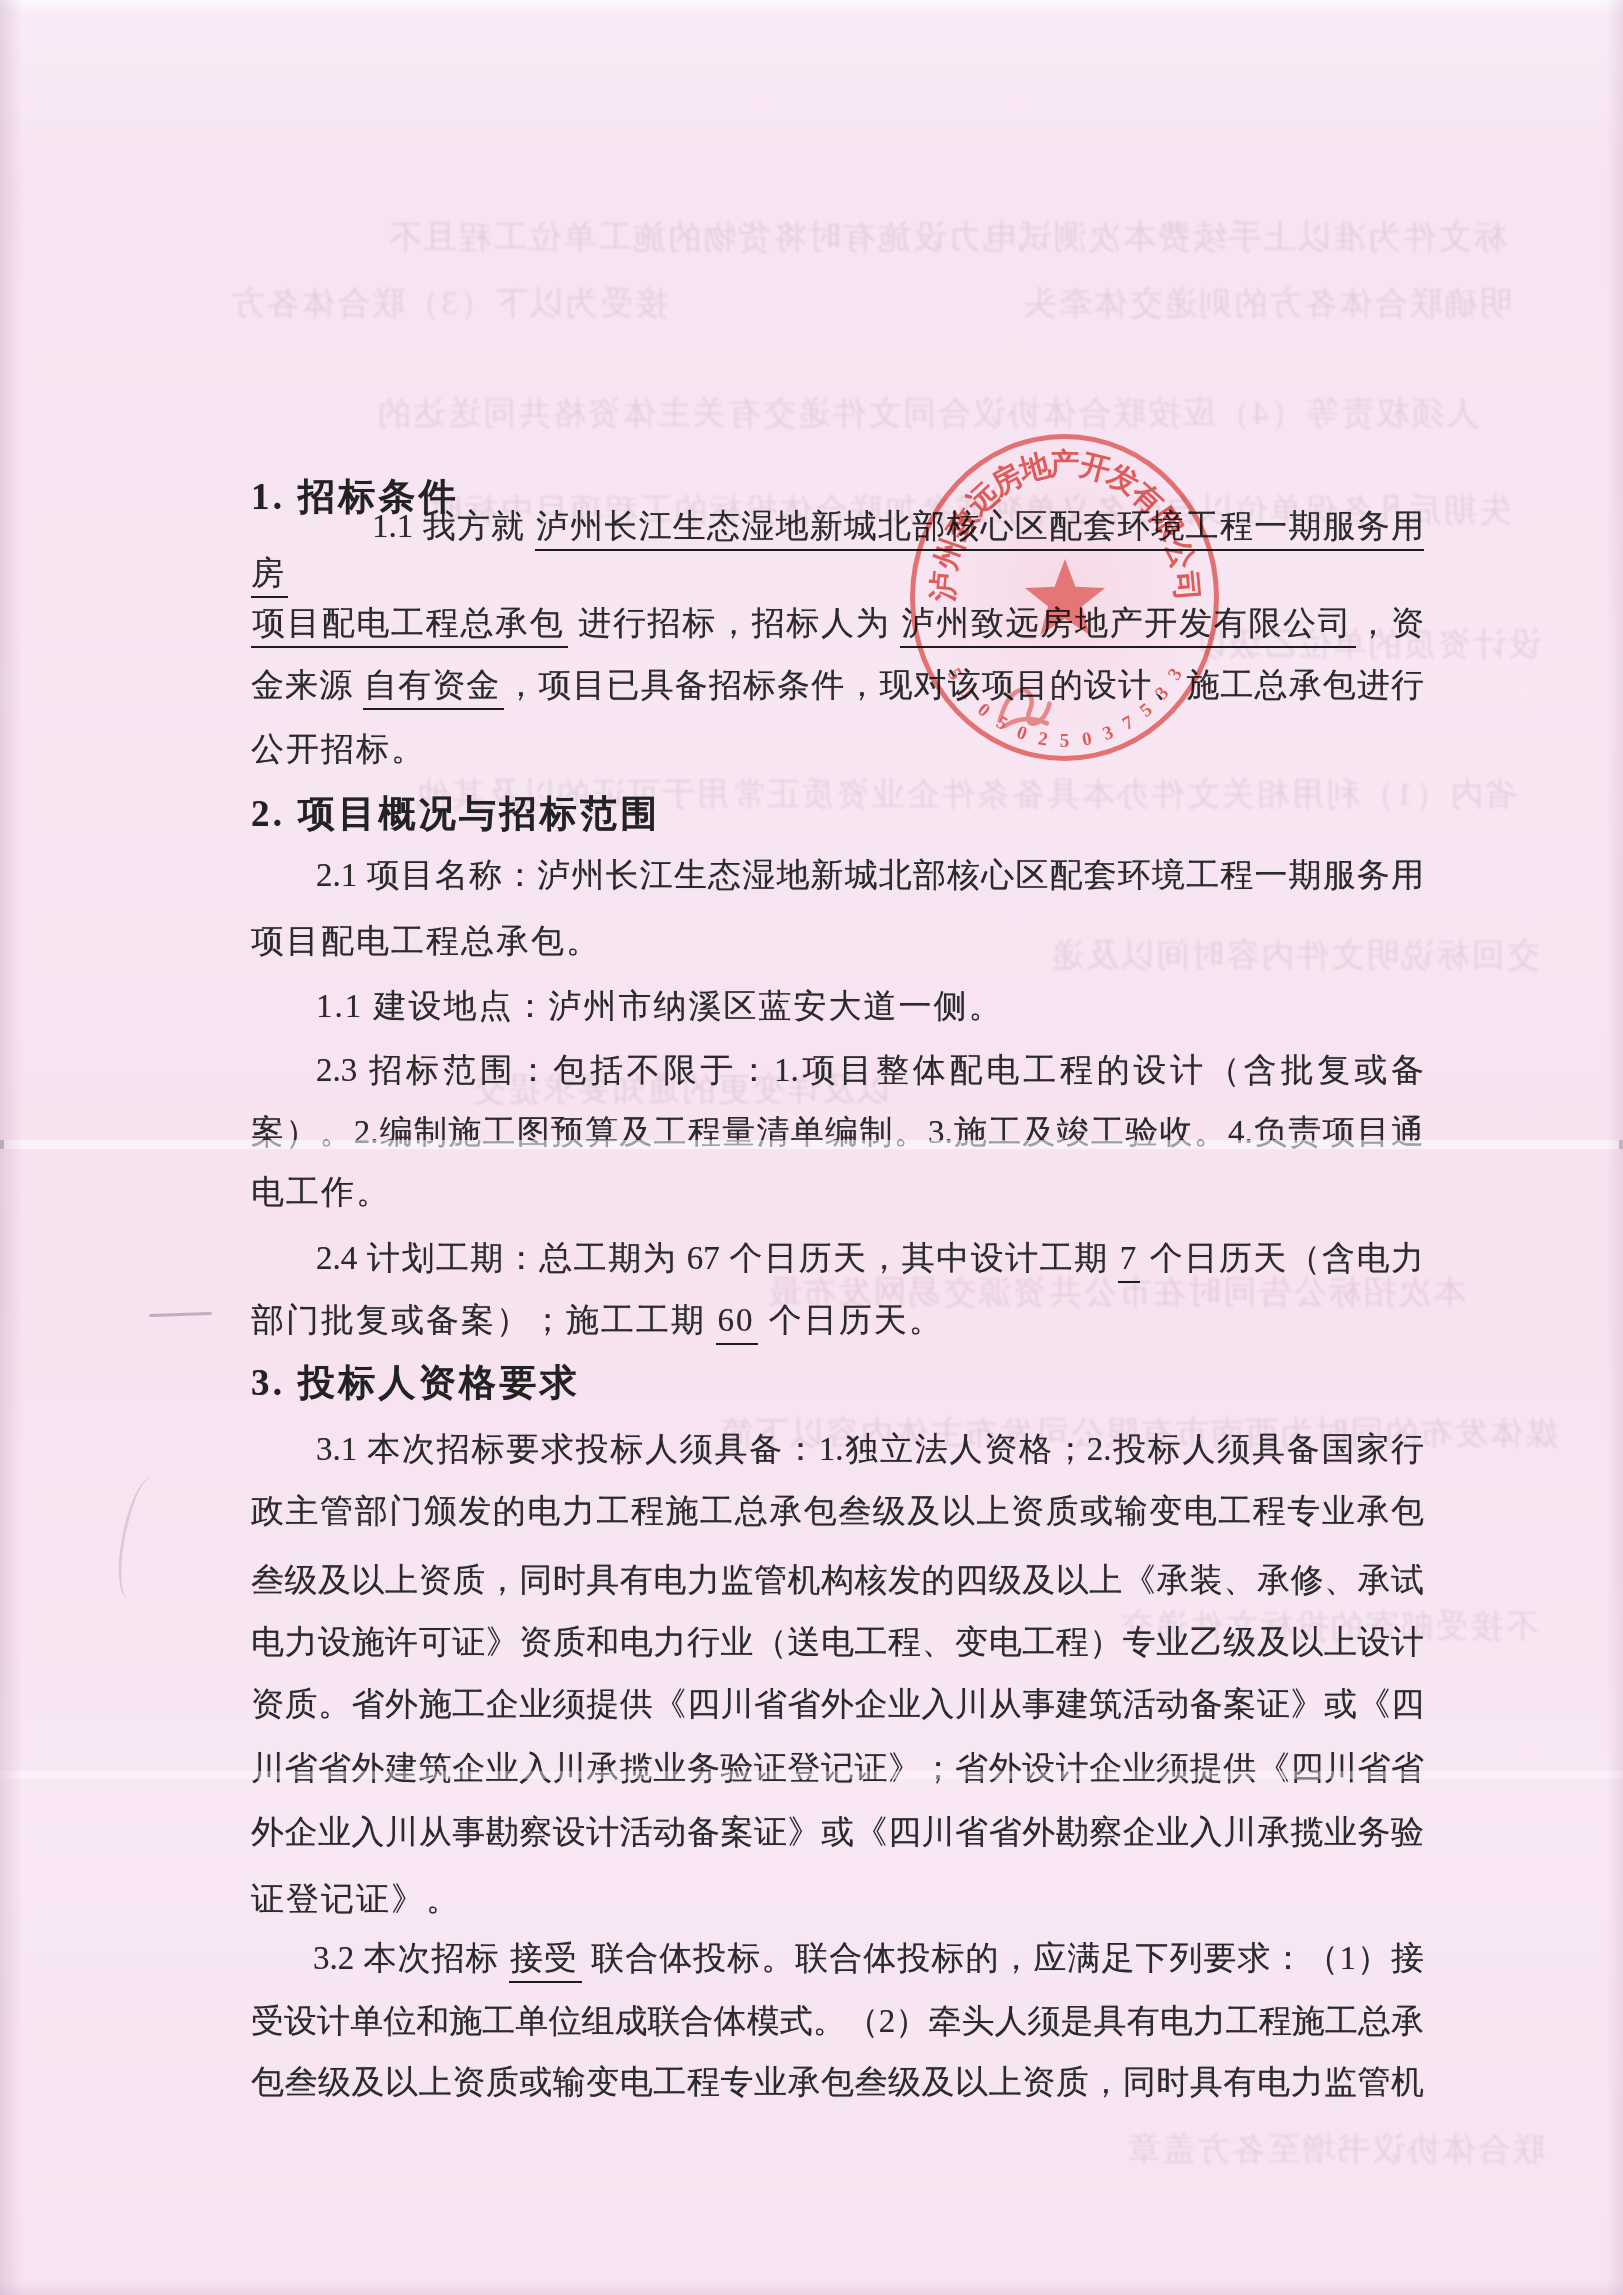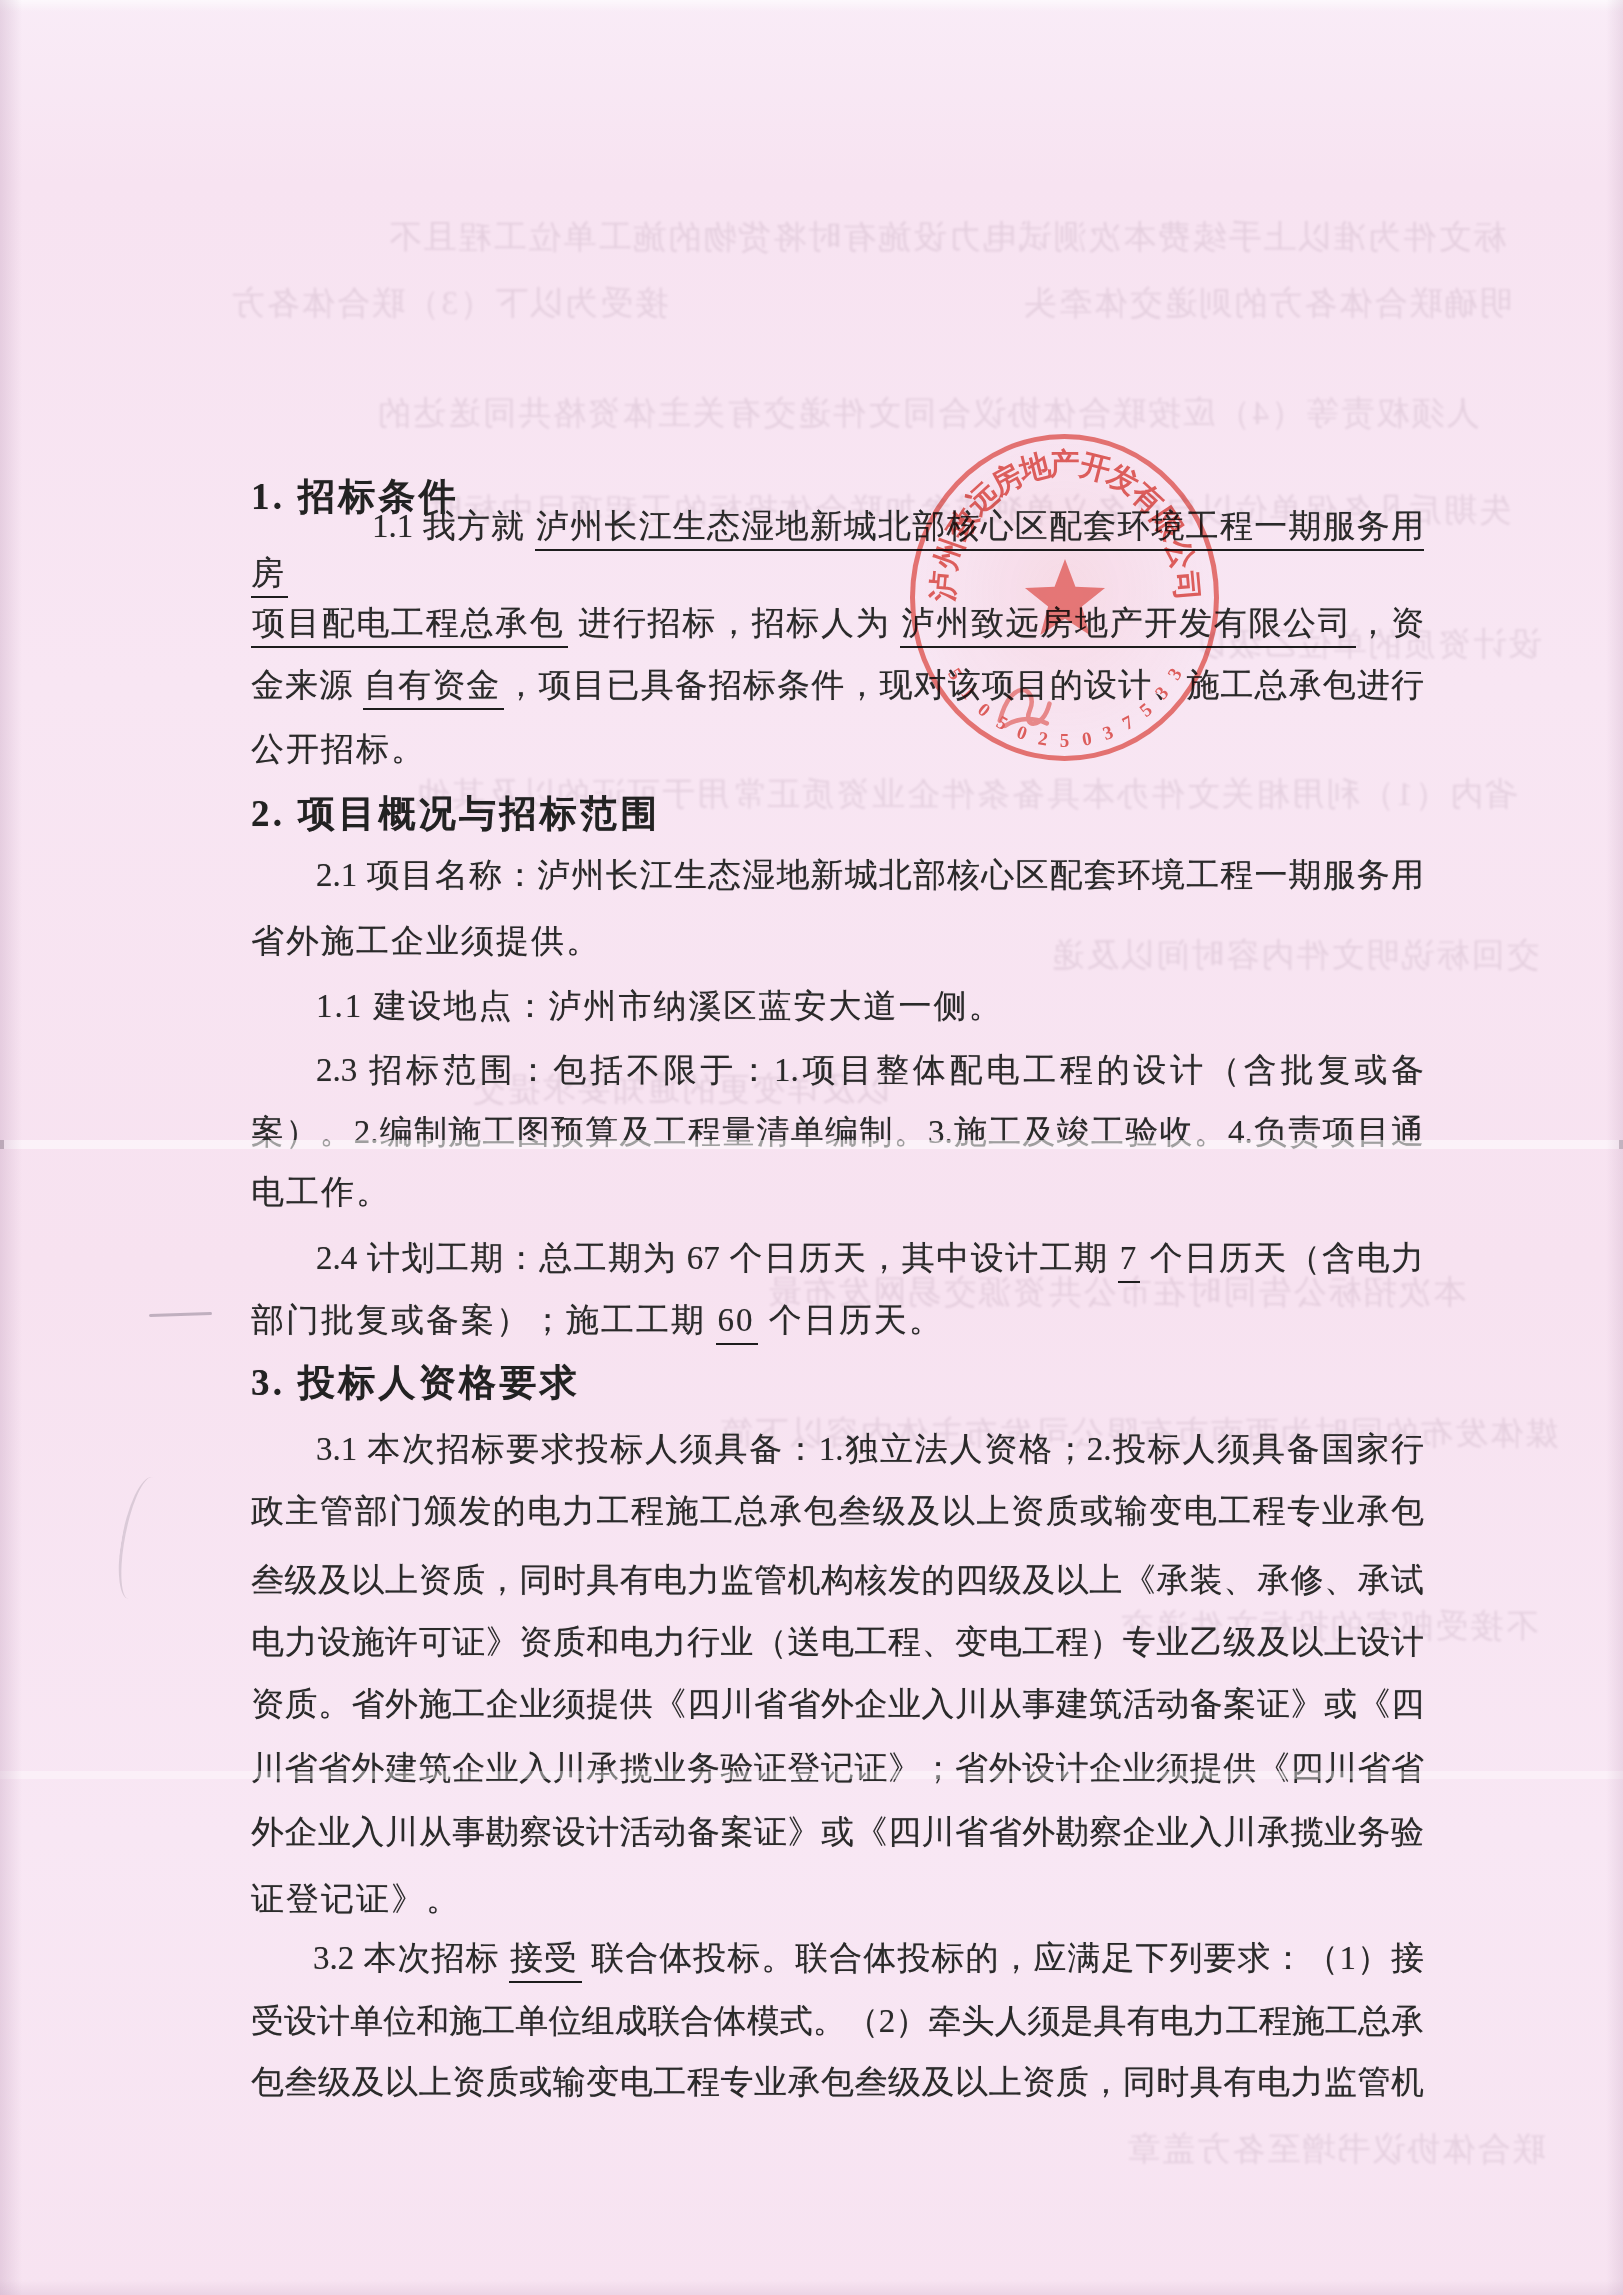--- a/index.html
+++ b/index.html
@@ -76,21 +76,21 @@
 
 
   <div id="text-layer">
       <div class="line b" style="top: 473px;"><span>1. 招标条件</span></div>
       <div class="line j" style="top: 503px; text-indent: 121px;"><span>1.1 我方就 </span><span class="u">泸州长江生态湿地新城北部核心区配套环境工程一期服务用房</span></div>
       <div class="line j" style="top: 600px;"><span class="u">项目配电工程总承包</span><span> 进行招标，招标人为 </span><span class="u">泸州致远房地产开发有限公司</span><span>，资</span></div>
       <div class="line j" style="top: 662px;"><span>金来源 </span><span class="u">自有资金</span><span>，项目已具备招标条件，现对该项目的设计、施工总承包进行</span></div>
       <div class="line" style="top: 726px;"><span>公开招标。</span></div>
       <div class="line b" style="top: 790px;"><span>2. 项目概况与招标范围</span></div>
       <div class="line j" style="top: 852px; text-indent: 65px;"><span>2.1 项目名称：泸州长江生态湿地新城北部核心区配套环境工程一期服务用</span></div>
-      <div class="line" style="top: 918px;"><span>省外施工企业须提供。</span></div>
+      <div class="line" style="top: 918px;"><span>项目配电工程总承包。</span></div>
       <div class="line" style="top: 983px; text-indent: 65px;"><span>1.1 建设地点：泸州市纳溪区蓝安大道一侧。</span></div>
       <div class="line j" style="top: 1047px; text-indent: 65px;"><span>2.3 招标范围：包括不限于：1.项目整体配电工程的设计（含批复或备</span></div>
       <div class="line j" style="top: 1109px;"><span>案）。2.编制施工图预算及工程量清单编制。3.施工及竣工验收。4.负责项目通</span></div>
       <div class="line" style="top: 1169px;"><span>电工作。</span></div>
       <div class="line j" style="top: 1235px; text-indent: 65px;"><span>2.4 计划工期：总工期为 67 个日历天，其中设计工期 </span><span class="u">7</span><span> 个日历天（含电力</span></div>
       <div class="line" style="top: 1297px;"><span>部门批复或备案）；施工工期 </span><span class="u">60</span><span> 个日历天。</span></div>
       <div class="line b" style="top: 1359px;"><span>3. 投标人资格要求</span></div>
       <div class="line j" style="top: 1426px; text-indent: 65px;"><span>3.1 本次招标要求投标人须具备：1.独立法人资格；2.投标人须具备国家行</span></div>
       <div class="line j" style="top: 1488px;"><span>政主管部门颁发的电力工程施工总承包叁级及以上资质或输变电工程专业承包</span></div>
       <div class="line j" style="top: 1557px;"><span>叁级及以上资质，同时具有电力监管机构核发的四级及以上《承装、承修、承试</span></div>

